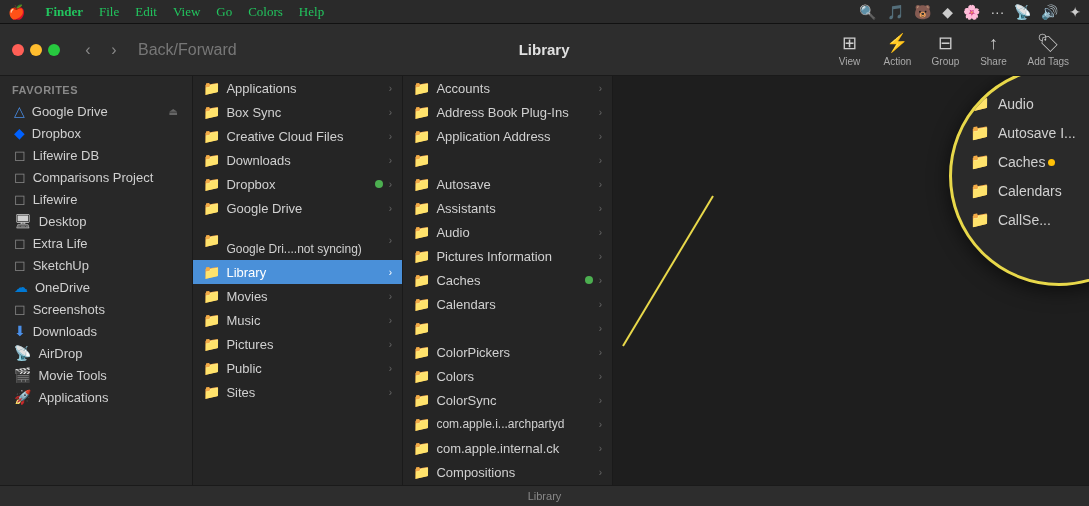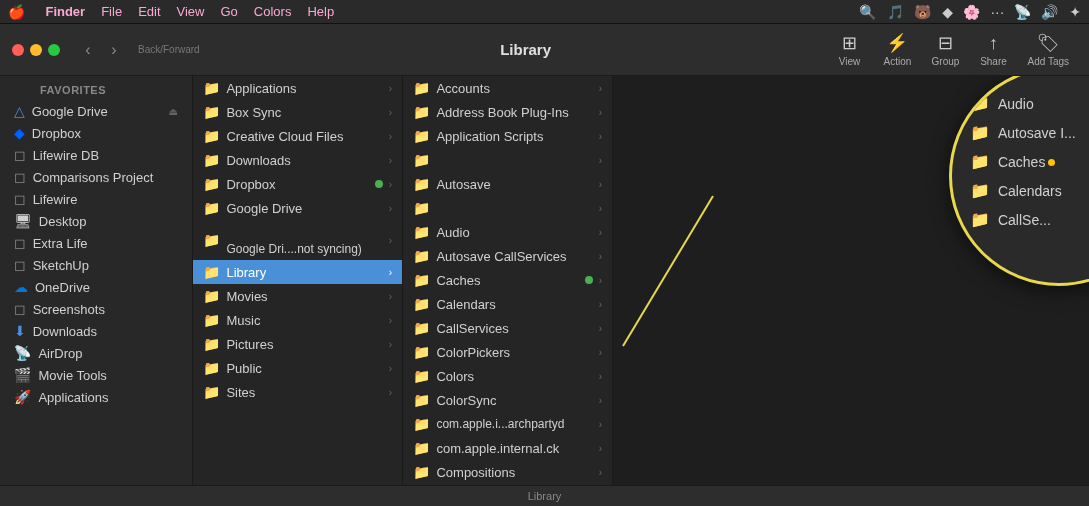--- a/index.html
+++ b/index.html
@@ -24,22 +24,23 @@
       gap: 16px;
       font-size: 13px;
       flex-shrink: 0;
       border-bottom: 1px solid #111;
     }
     .menubar-apple {
       font-size: 14px;
       margin-right: 4px;
     }
     .menubar-item {
-      color: #f9a8d4;
+      color: #22c55e;
       font-size: 13px;
+      font-family: Liberation Serif, serif;
     }
     .menubar-item.bold { font-weight: 600; }
     .menubar-right {
       margin-left: auto;
       display: flex;
       align-items: center;
       gap: 10px;
     }
     .menubar-icon {
       font-size: 14px;
@@ -138,21 +139,20 @@
     }
     .sidebar::-webkit-scrollbar { width: 0; }
 
     .sidebar-section-header {
       font-size: 11px;
       font-weight: 600;
       color: #888;
       padding: 8px 12px 4px;
       text-transform: uppercase;
       letter-spacing: 0.5px;
-      margin-left: 28px;
     }
     .sidebar-item {
       display: flex;
       align-items: center;
       padding: 3px 10px;
       font-size: 13px;
       color: #d0d0d0;
       cursor: pointer;
       border-radius: 6px;
       margin: 0 4px;
@@ -275,21 +275,21 @@
   <div class="toolbar">
     <div class="traffic-lights">
       <div class="tl tl-red"></div>
       <div class="tl tl-yellow"></div>
       <div class="tl tl-green"></div>
     </div>
     <div class="nav-arrows">
       <button class="nav-btn">‹</button>
       <button class="nav-btn">›</button>
     </div>
-    <span style="font-size:10px;color:#777;margin-right:24px;">Back/Forward</span>
+    <span style="font-size:16px;color:#777;margin-right:24px;">Back/Forward</span>
     <div class="toolbar-title">Library</div>
     <div class="toolbar-actions">
       <button class="toolbar-btn">
         <span class="toolbar-btn-icon">⊞</span>
         <span class="toolbar-btn-label">View</span>
       </button>
       <button class="toolbar-btn">
         <span class="toolbar-btn-icon">⚡</span>
         <span class="toolbar-btn-label">Action</span>
       </button>
@@ -449,60 +449,60 @@
           <span class="ci-label">Accounts</span>
           <span class="ci-arrow">›</span>
         </div>
         <div class="column-item">
           <span class="ci-icon">📁</span>
           <span class="ci-label">Address Book Plug-Ins</span>
           <span class="ci-arrow">›</span>
         </div>
         <div class="column-item">
           <span class="ci-icon">📁</span>
-          <span class="ci-label">Application Scripts</span>
+          <span class="ci-label">Application Address</span>
           <span class="ci-arrow">›</span>
         </div>
         <div class="column-item">
           <span class="ci-icon">📁</span>
           <span class="ci-arrow">›</span>
         </div>
         <div class="column-item">
           <span class="ci-icon">📁</span>
           <span class="ci-label">Autosave</span>
           <span class="ci-arrow">›</span>
         </div>
         <div class="column-item">
           <span class="ci-icon">📁</span>
+          <span class="ci-label">Assistants</span>
           <span class="ci-arrow">›</span>
         </div>
         <div class="column-item">
           <span class="ci-icon">📁</span>
           <span class="ci-label">Audio</span>
           <span class="ci-arrow">›</span>
         </div>
         <div class="column-item">
           <span class="ci-icon">📁</span>
-          <span class="ci-label">Autosave CallServices</span>
+          <span class="ci-label">Pictures Information</span>
           <span class="ci-arrow">›</span>
         </div>
         <div class="column-item">
           <span class="ci-icon">📁</span>
           <span class="ci-label">Caches</span>
           <div class="ci-badge"></div>
           <span class="ci-arrow">›</span>
         </div>
         <div class="column-item">
           <span class="ci-icon">📁</span>
           <span class="ci-label">Calendars</span>
           <span class="ci-arrow">›</span>
         </div>
         <div class="column-item">
           <span class="ci-icon">📁</span>
-          <span class="ci-label">CallServices</span>
           <span class="ci-arrow">›</span>
         </div>
         <div class="column-item">
           <span class="ci-icon">📁</span>
           <span class="ci-label">ColorPickers</span>
           <span class="ci-arrow">›</span>
         </div>
         <div class="column-item">
           <span class="ci-icon">📁</span>
           <span class="ci-label">Colors</span>

